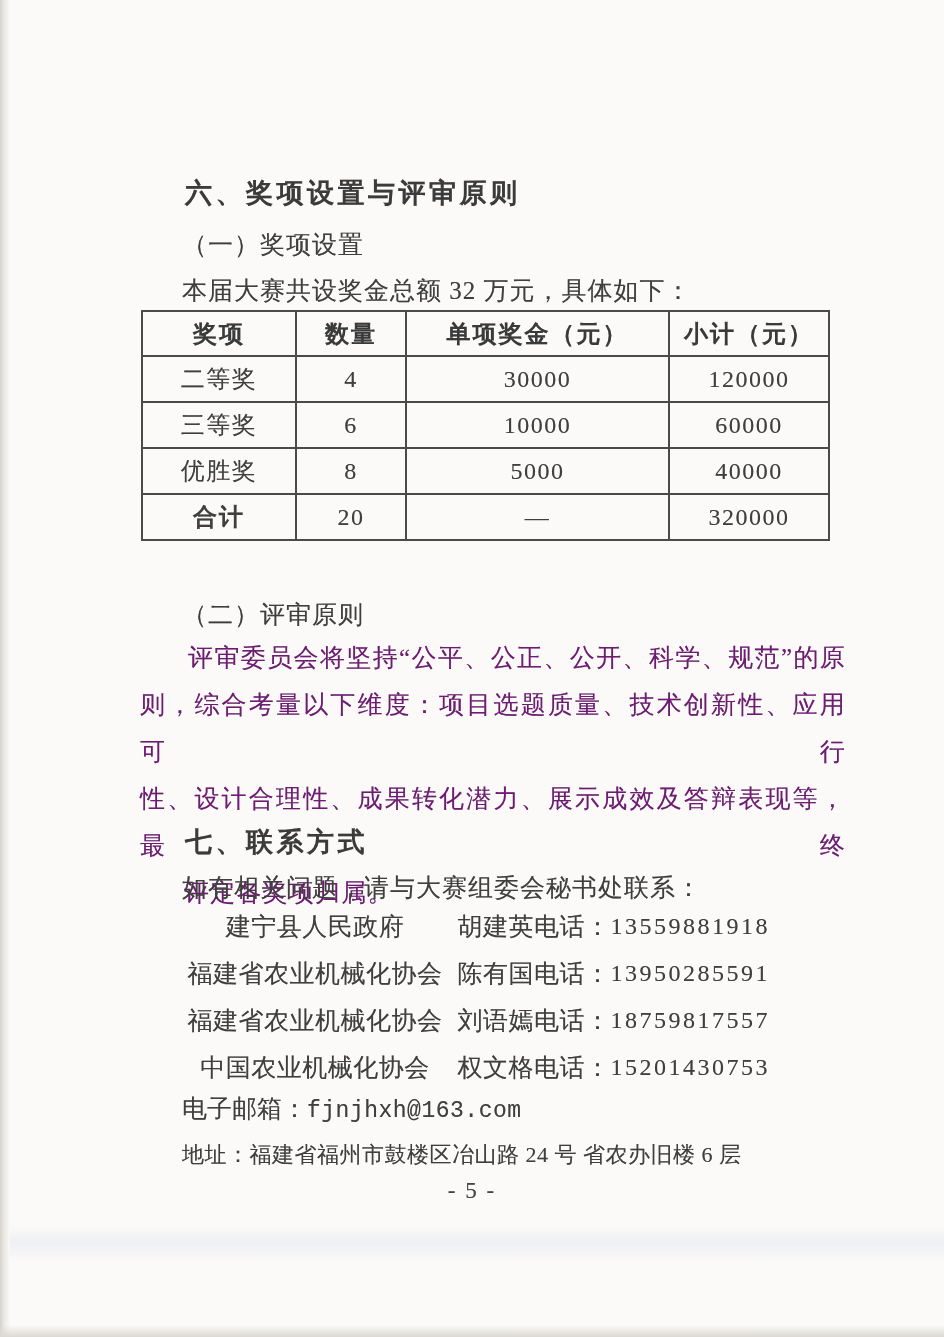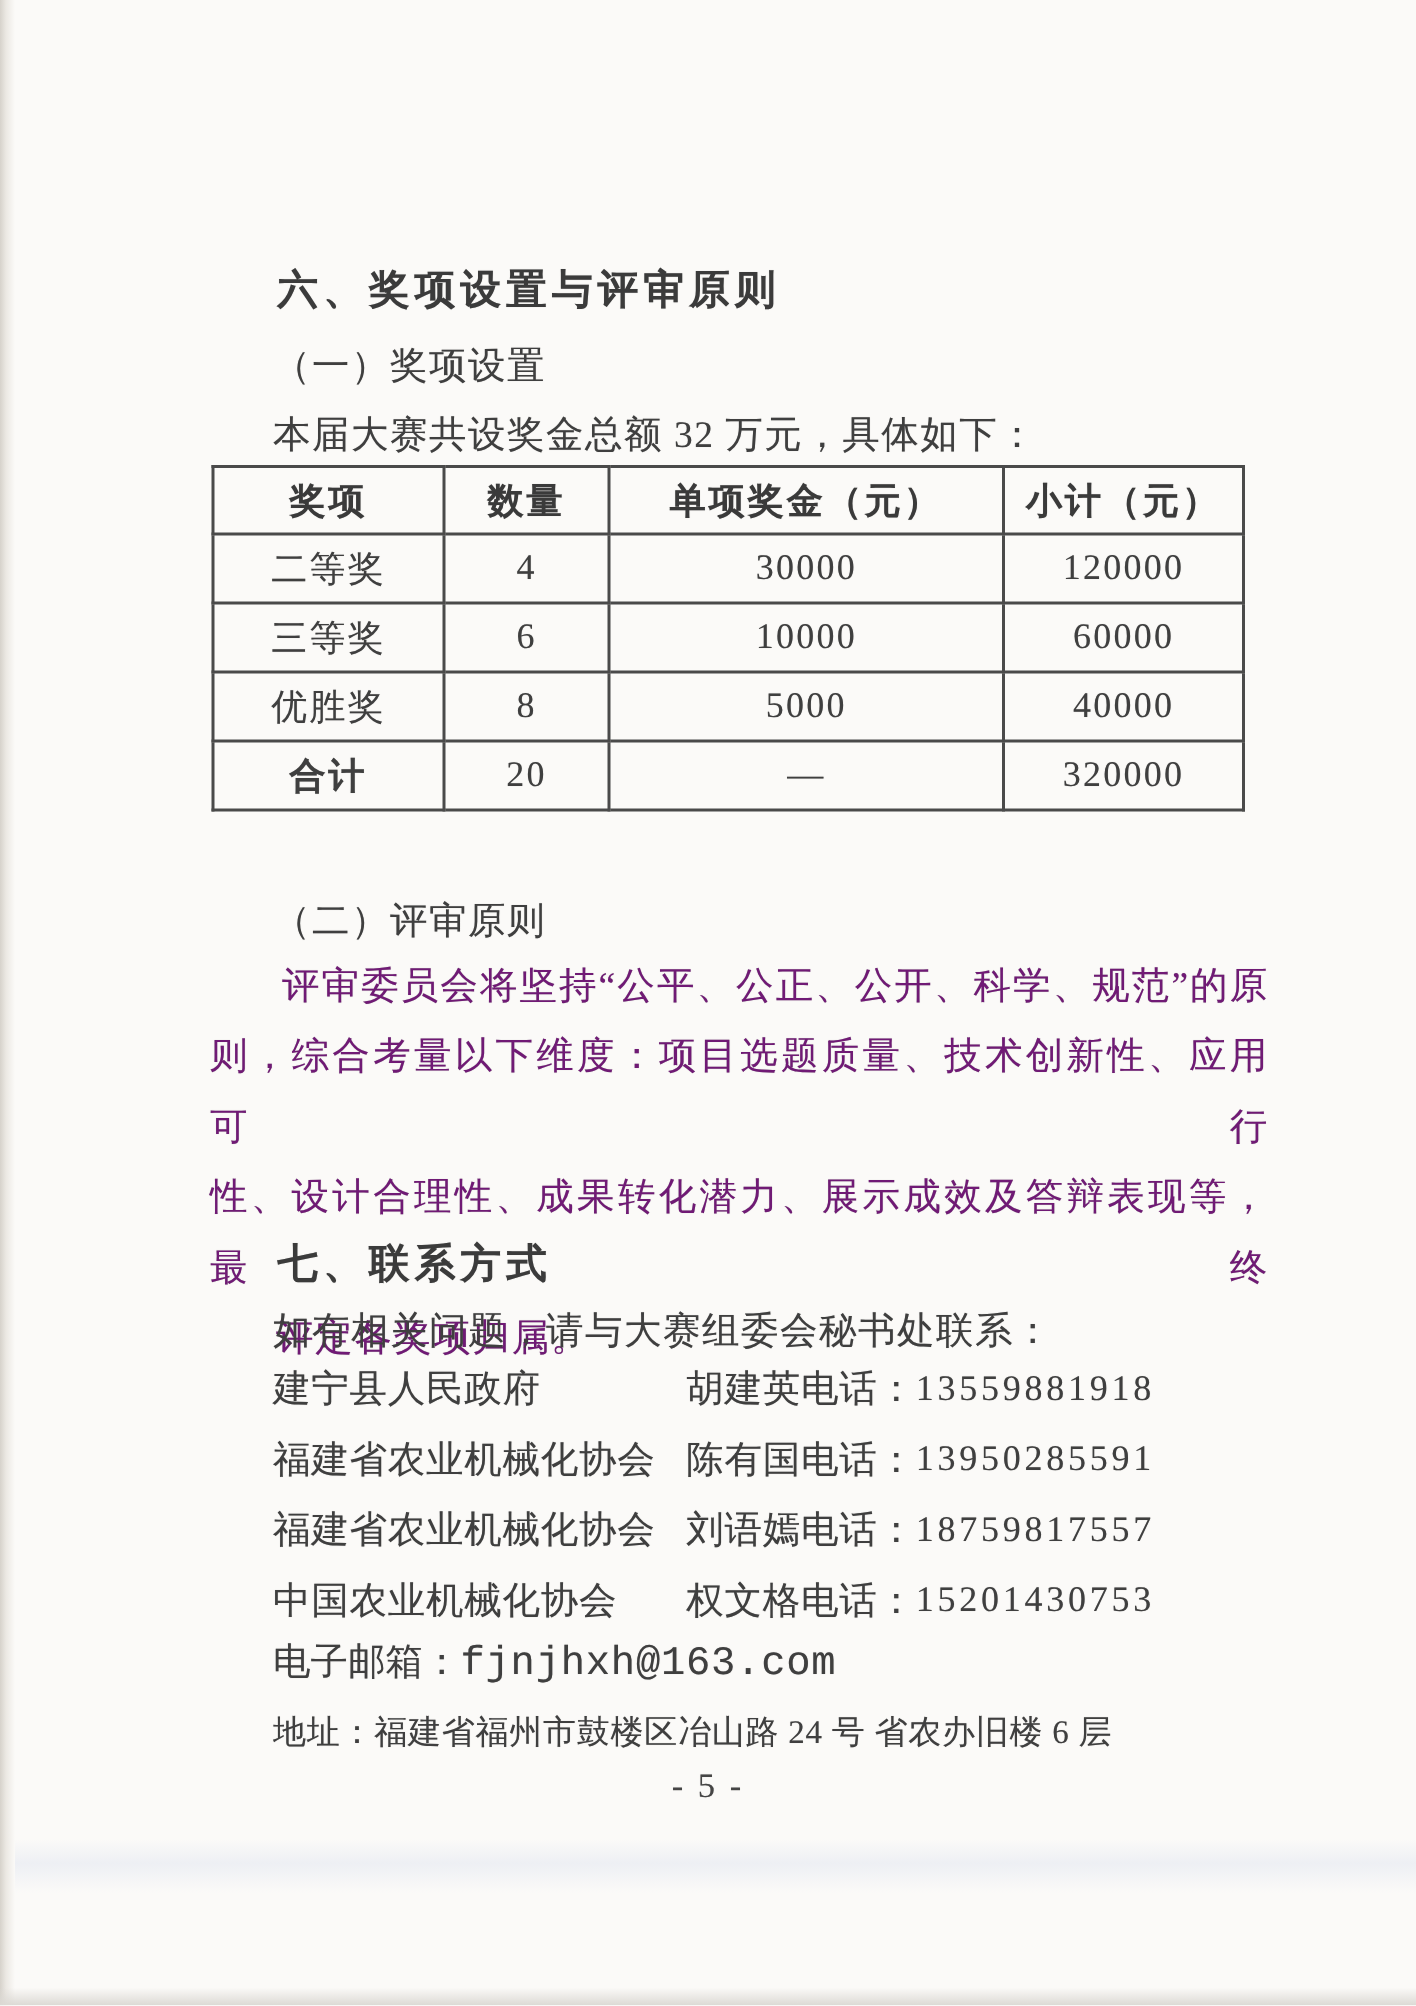--- a/index.html
+++ b/index.html
@@ -95,32 +95,32 @@
     letter-spacing: 1.2px;
     text-align: justify;
     text-align-last: justify;
   }
   #principles .pline.first { padding-left: 48px; width: 658px; }
   #principles .pline.last  { text-align-last: left; margin-left: 44px; }
 
   
   #contacts { position: absolute; left: 182px; top: 903px; }
   .contact-row { display: flex; height: 47px; line-height: 47px; font-size: 25px; color: #3f3f3f; }
-  .contact-org  { width: 266px; letter-spacing: 0.5px; }
+  .contact-org  { width: 266px; letter-spacing: 0.5px; text-align: center; }
   .contact-name { width: 86px;  letter-spacing: 0.5px; text-align: right; }
   .phone-label  { letter-spacing: 0.5px; }
   .phone-number { font-size: 24px; letter-spacing: 2.5px; }
 
   #email-line {
     position: absolute; left: 182px; top: 1085px;
     height: 47px; line-height: 47px; font-size: 25px; white-space: nowrap; color: #3f3f3f;
   }
   #email-line .email-value {
     font-family: "Liberation Mono", monospace;
-    font-size: 27px; letter-spacing: 0.5px;
+    font-size: 23px; letter-spacing: 0.5px;
   }
 
   #address-line {
     position: absolute; left: 182px; top: 1131px;
     height: 47px; line-height: 47px; font-size: 22px;
     letter-spacing: 0.5px; white-space: nowrap; color: #3f3f3f;
   }
 
   #page-number {
     position: absolute; left: 0; top: 1178px; width: 944px;

